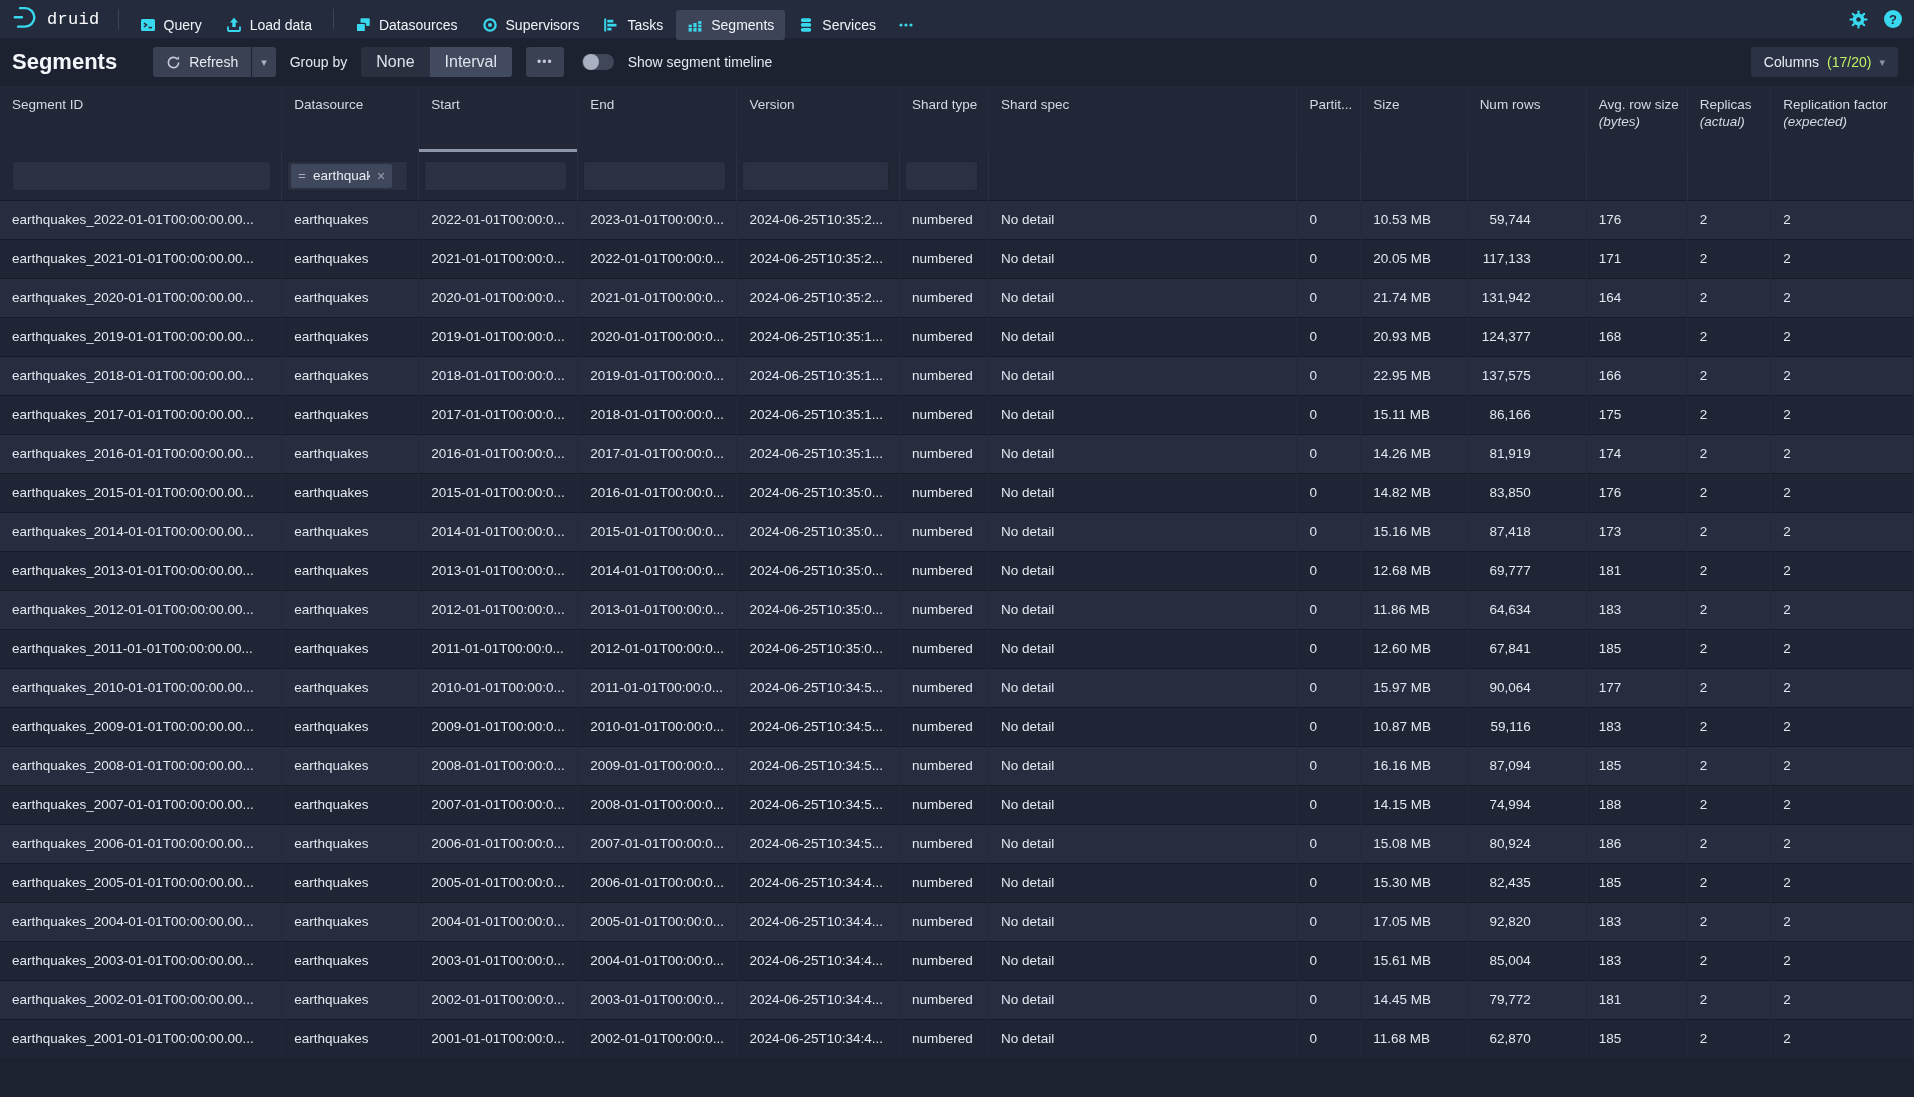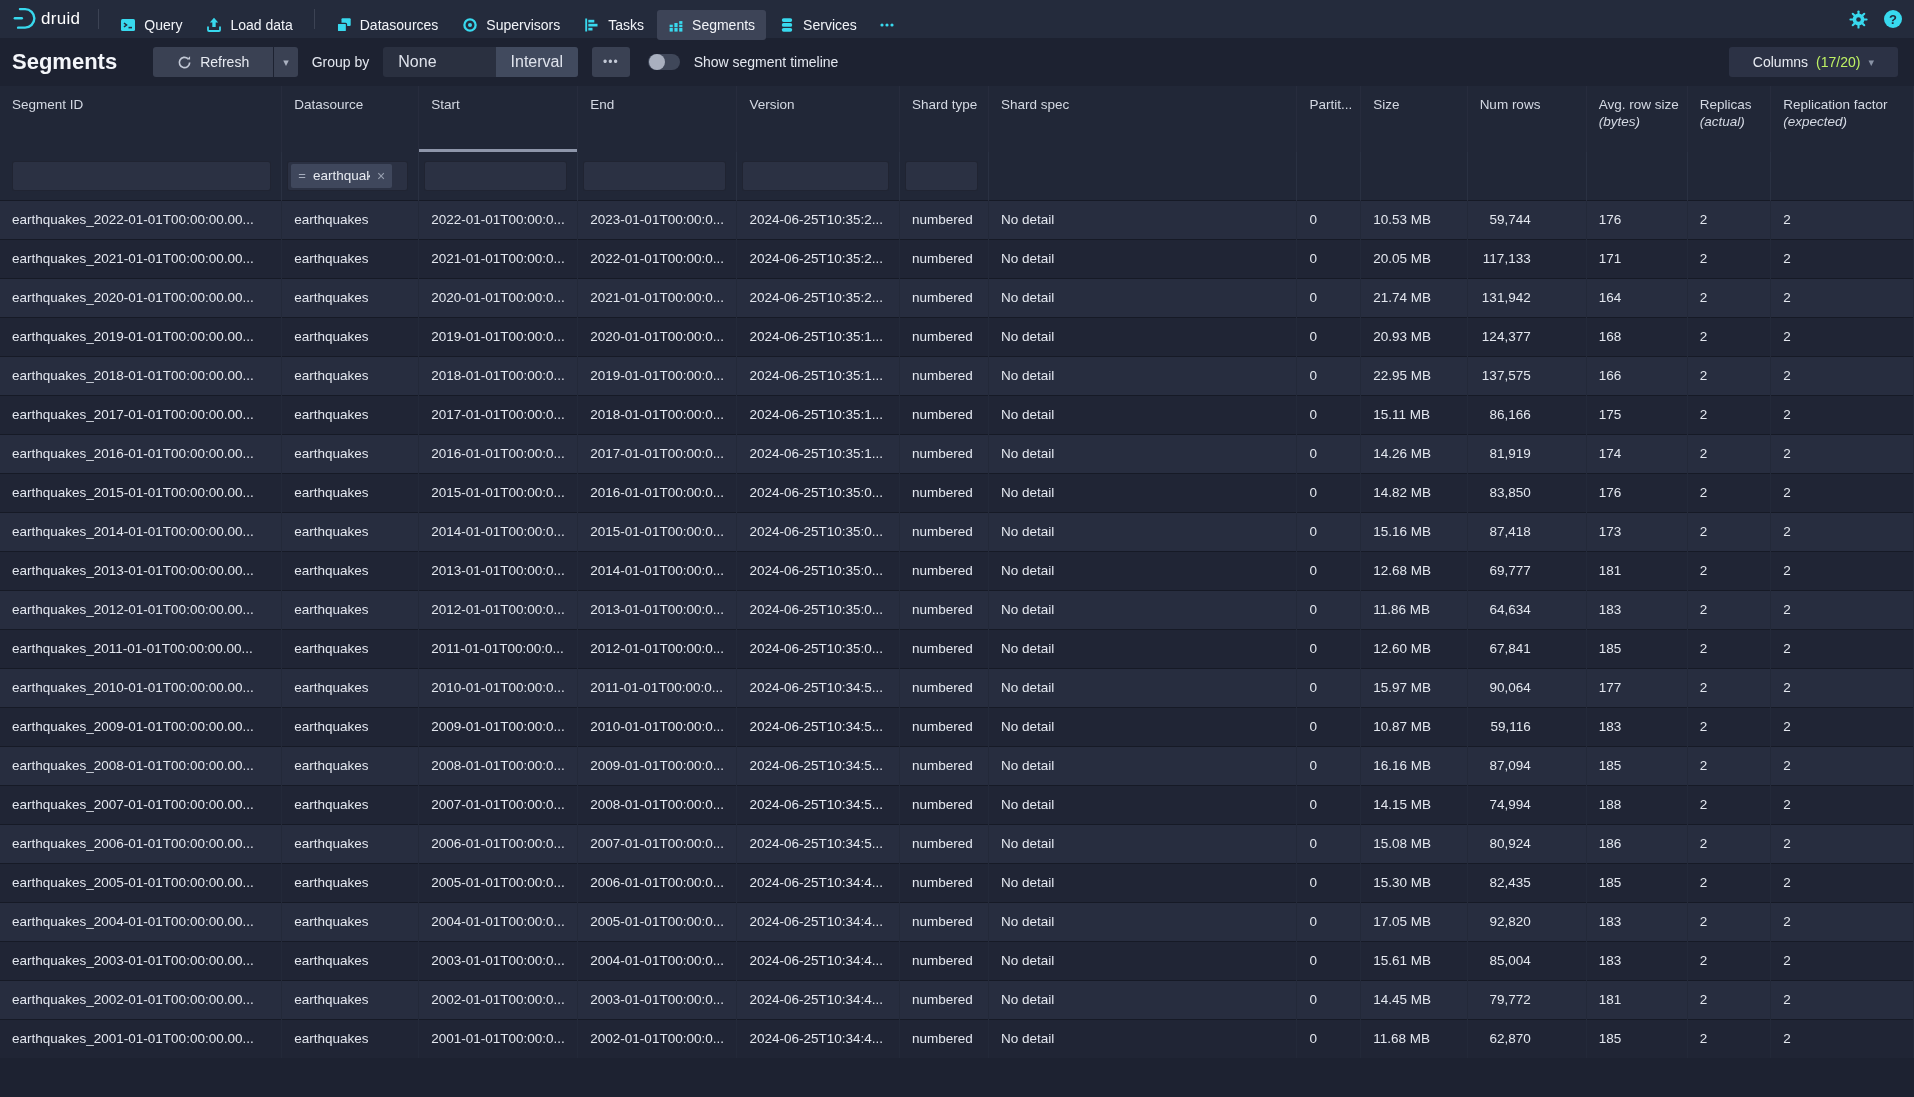--- a/index.html
+++ b/index.html
@@ -2,42 +2,42 @@
 <html><head>
 <meta charset="utf-8">
 <style>
   * { margin:0; padding:0; box-sizing:border-box; }
   html,body { width:1914px; height:1097px; overflow:hidden; }
   body { background:#1d2231; color:#e2e6ee; font-family:"Liberation Sans", sans-serif; }
   .app { display:flex; flex-direction:column; width:1914px; height:1097px; }
 
   
   .nav { height:38px; background:#242b3c; display:flex; align-items:center; padding:0 12px; font-size:14px; flex:none; }
-  .brand { display:flex; align-items:center; gap:1px; margin-right:8px; cursor:pointer; }
+  .brand { display:flex; align-items:center; gap:7px; margin-right:8px; cursor:pointer;font-family:Liberation Mono, monospace; }
   .brand-text { font-size:17px; color:#ffffff; font-weight:500; letter-spacing:.3px; }
   .nav-sep { width:1px; height:20px; background:#3c4354; margin:0 10px; flex:none; }
   .nav-group { display:flex; align-items:center; gap:2px; }
   .nav-item { display:flex; align-items:center; gap:8px; height:30px; padding:0 11px; border-radius:3px; color:#f2f4f8; cursor:pointer; white-space:nowrap;margin-top:12px; }
   .nav-item.active { background:#3d4457; }
   .nav-item .ni { display:flex; align-items:center; }
   .nav-right { margin-left:auto; display:flex; align-items:center; gap:16px; }
   .icon-btn { display:flex; align-items:center; justify-content:center; cursor:pointer; }
   .help-circle { width:18px; height:18px; border-radius:50%; background:#38d9ee; color:#222a3a; font-weight:bold; font-size:13px; display:flex; align-items:center; justify-content:center; cursor:pointer; }
 
   
   .toolbar { height:48px; display:flex; align-items:center; padding:0 12px; gap:14px; flex:none; }
   .page-title { font-size:22px; font-weight:700; color:#f4f6fa; margin-right:22px; }
-  .btn { background:#3a4153; border-radius:3px; height:30px; display:inline-flex; align-items:center; gap:8px; padding:0 24px; font-size:14px; color:#e8ebf2; cursor:pointer; white-space:nowrap; }
+  .btn { background:#3a4153; border-radius:3px; height:30px; display:inline-flex; align-items:center; gap:8px; padding:0 13px; font-size:14px; color:#e8ebf2; cursor:pointer; white-space:nowrap; }
   .split { display:flex; }
   .split .main { border-radius:3px 0 0 3px; }
   .split .caretpart { border-radius:0 3px 3px 0; margin-left:1px; padding:0 9px; color:#aab1c0; font-size:11px; }
   .lbl { font-size:14px; color:#e4e8f0; }
   .segmented { display:flex; background:#2a3040; border-radius:3px; overflow:hidden; }
   .seg-opt { height:30px; padding:0 15px; display:flex; align-items:center; color:#dfe3ec; font-size:16px; cursor:pointer; }
-  .seg-opt.selected { background:#414a5e;margin-left:44px; }
+  .seg-opt.selected { background:#414a5e; }
   .more-btn { padding:0 11px; color:#c3c9d6; letter-spacing:1px; font-size:12px; }
   .switch { width:32px; height:16px; border-radius:9px; background:#3f4759; position:relative; cursor:pointer; margin-left:4px; }
   .switch .knob { position:absolute; left:1px; top:0px; width:16px; height:16px; border-radius:50%; background:#a9b0bf; }
   .columns-btn { margin-left:auto; background:#2c3245; margin-right:4px; }
   .columns-btn .count { color:#bef264; }
   .columns-btn .caret { color:#8a93a5; font-size:11px; }
 
   
   .table-wrap { flex:1; overflow:hidden; position:relative; }
   table { border-collapse:collapse; table-layout:fixed; }

